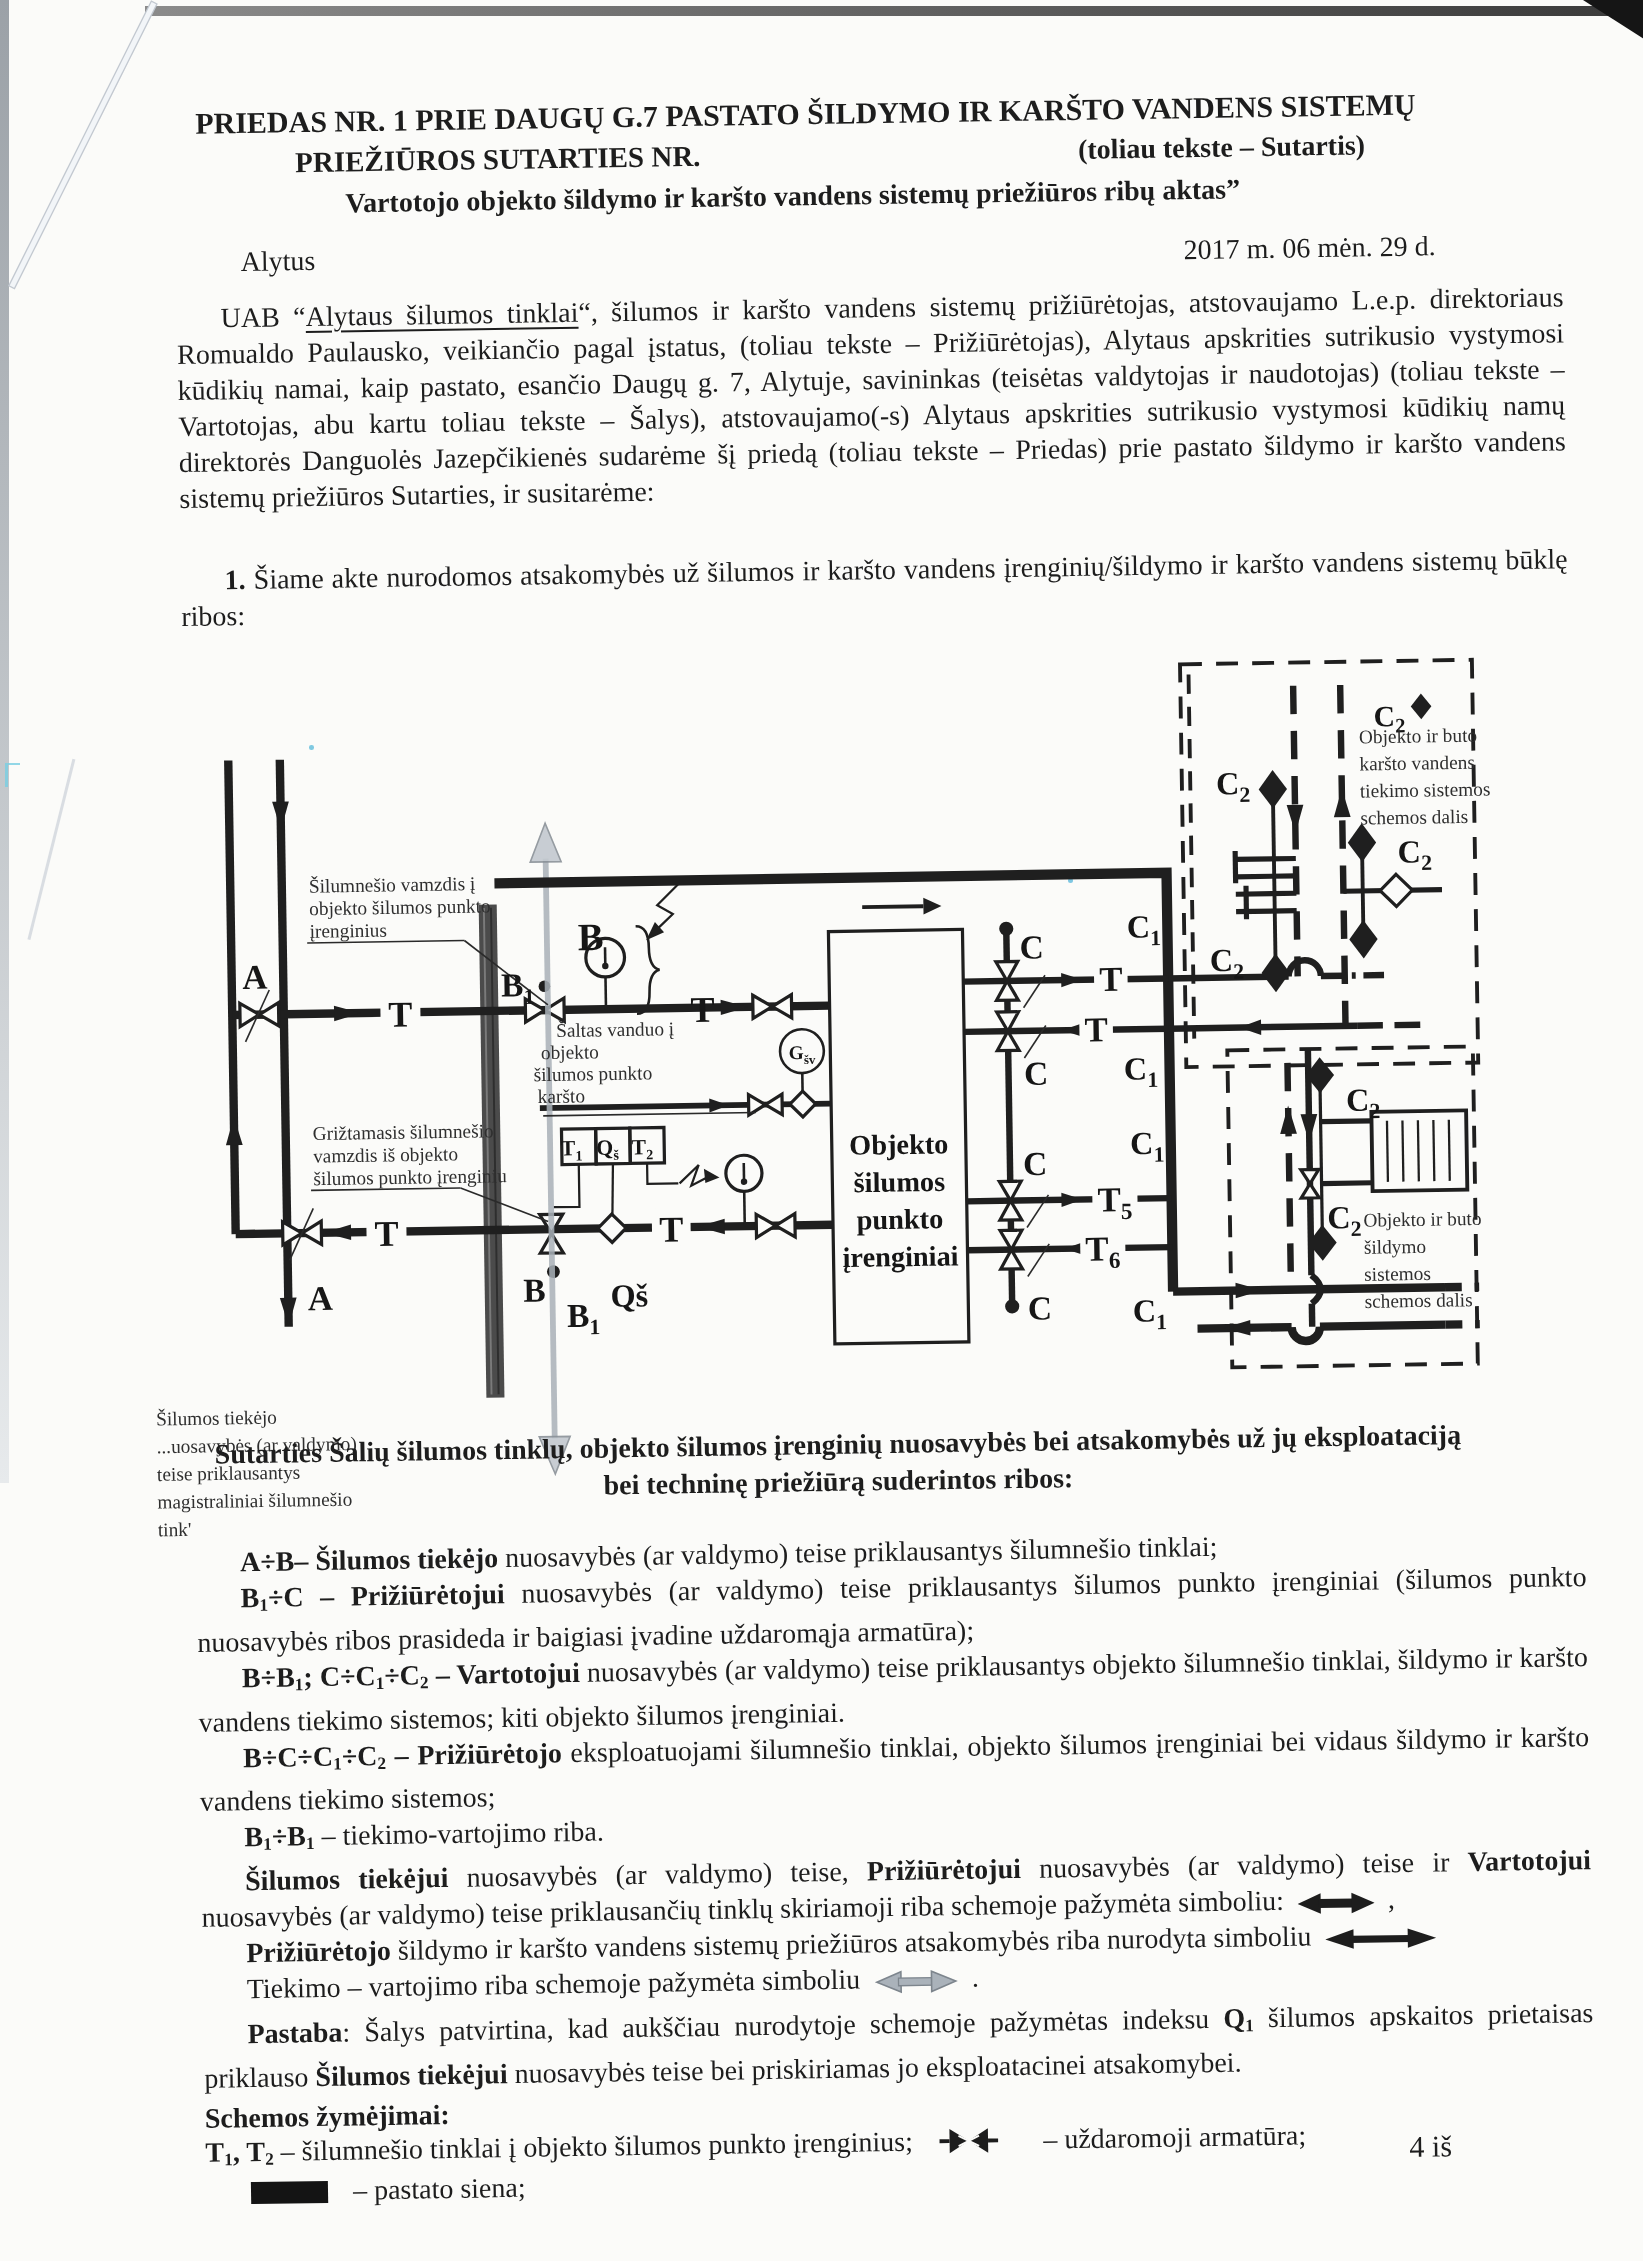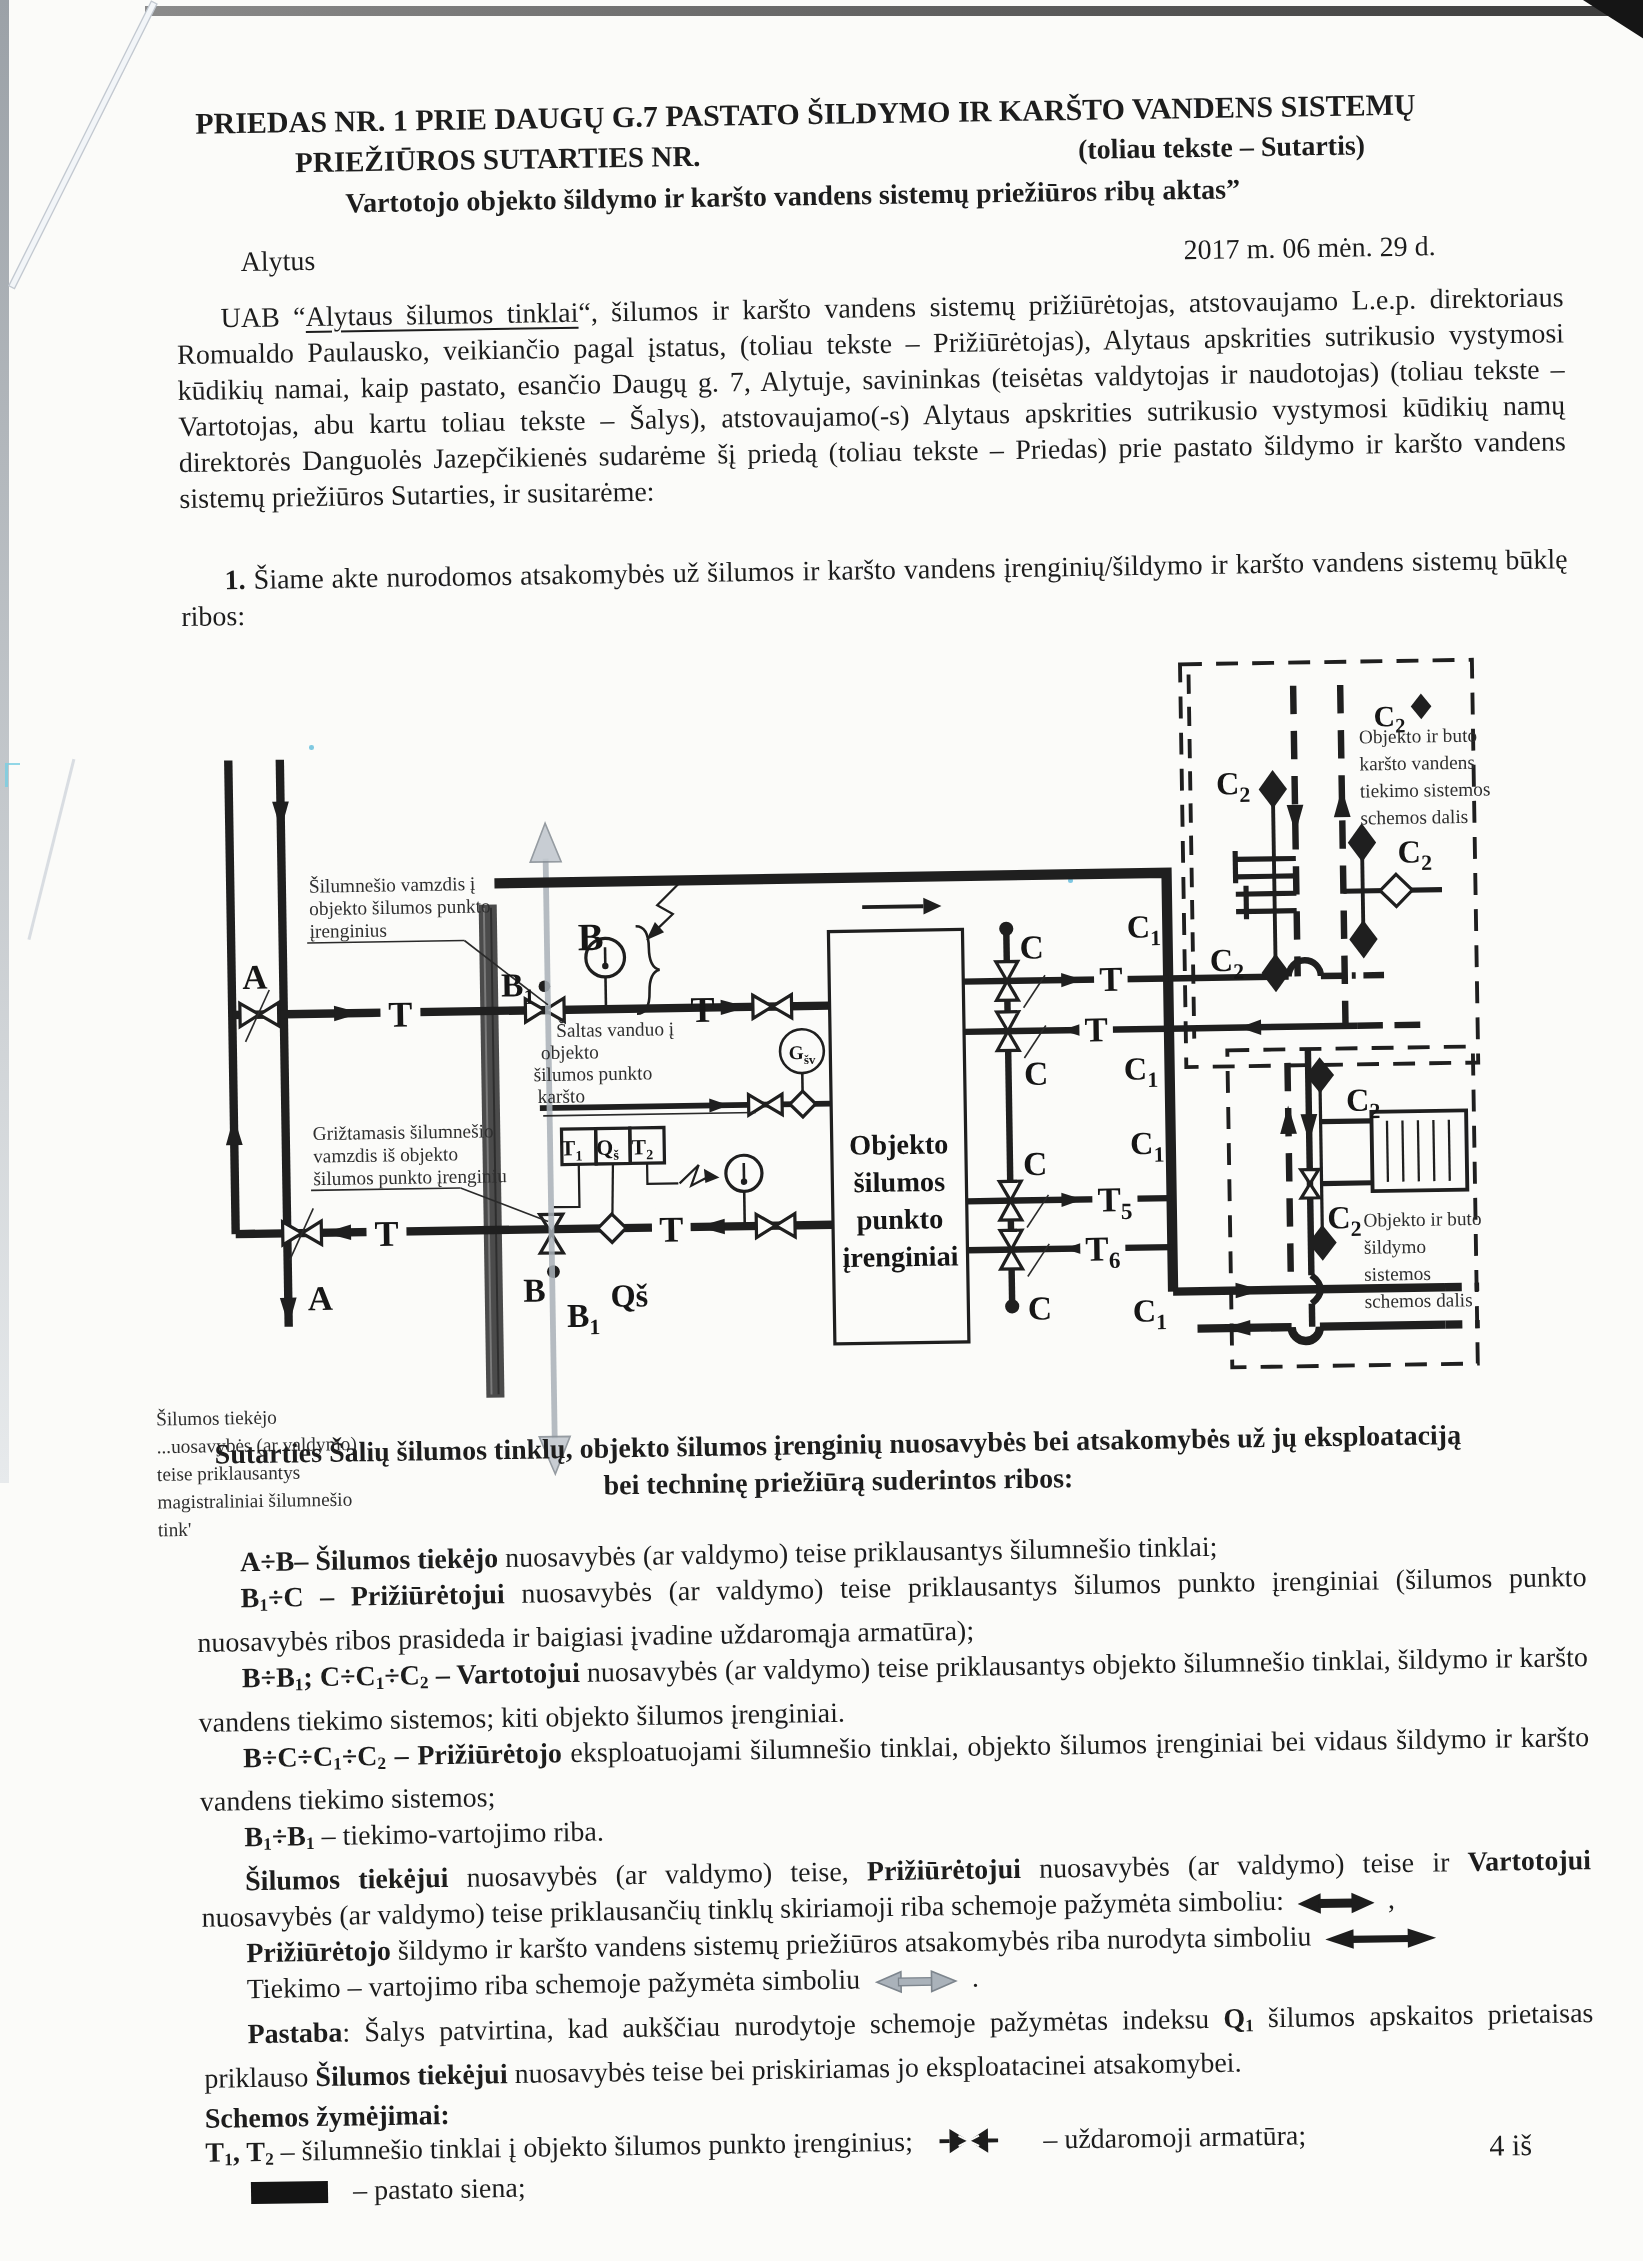--- a/index.html
+++ b/index.html
@@ -366,16 +366,16 @@
             <line x1="30" y1="31" x2="62" y2="15" stroke="#fbfbf9" stroke-width="3"></line>
           </svg></span>
       <span style="position:absolute;left:838px;top:0;font-size:28px">– uždaromoji armatūra;</span>
     </div>
     <div style="position:relative;height:40px">
       <span style="position:absolute;left:45px;top:6.4px;width:77px;height:22px;background:#141414"></span>
       <span style="position:absolute;left:147px;top:0;font-size:28px">– pastato siena;</span>
     </div>
   </div>
 
-  <div class="abs" style="left:1472px;top:2139px;font-size:30px">4 iš</div>
+  <div class="abs" style="left:1392px;top:2139px;font-size:30px">4 iš</div>
 
 </div>
 
 
 </body></html>

